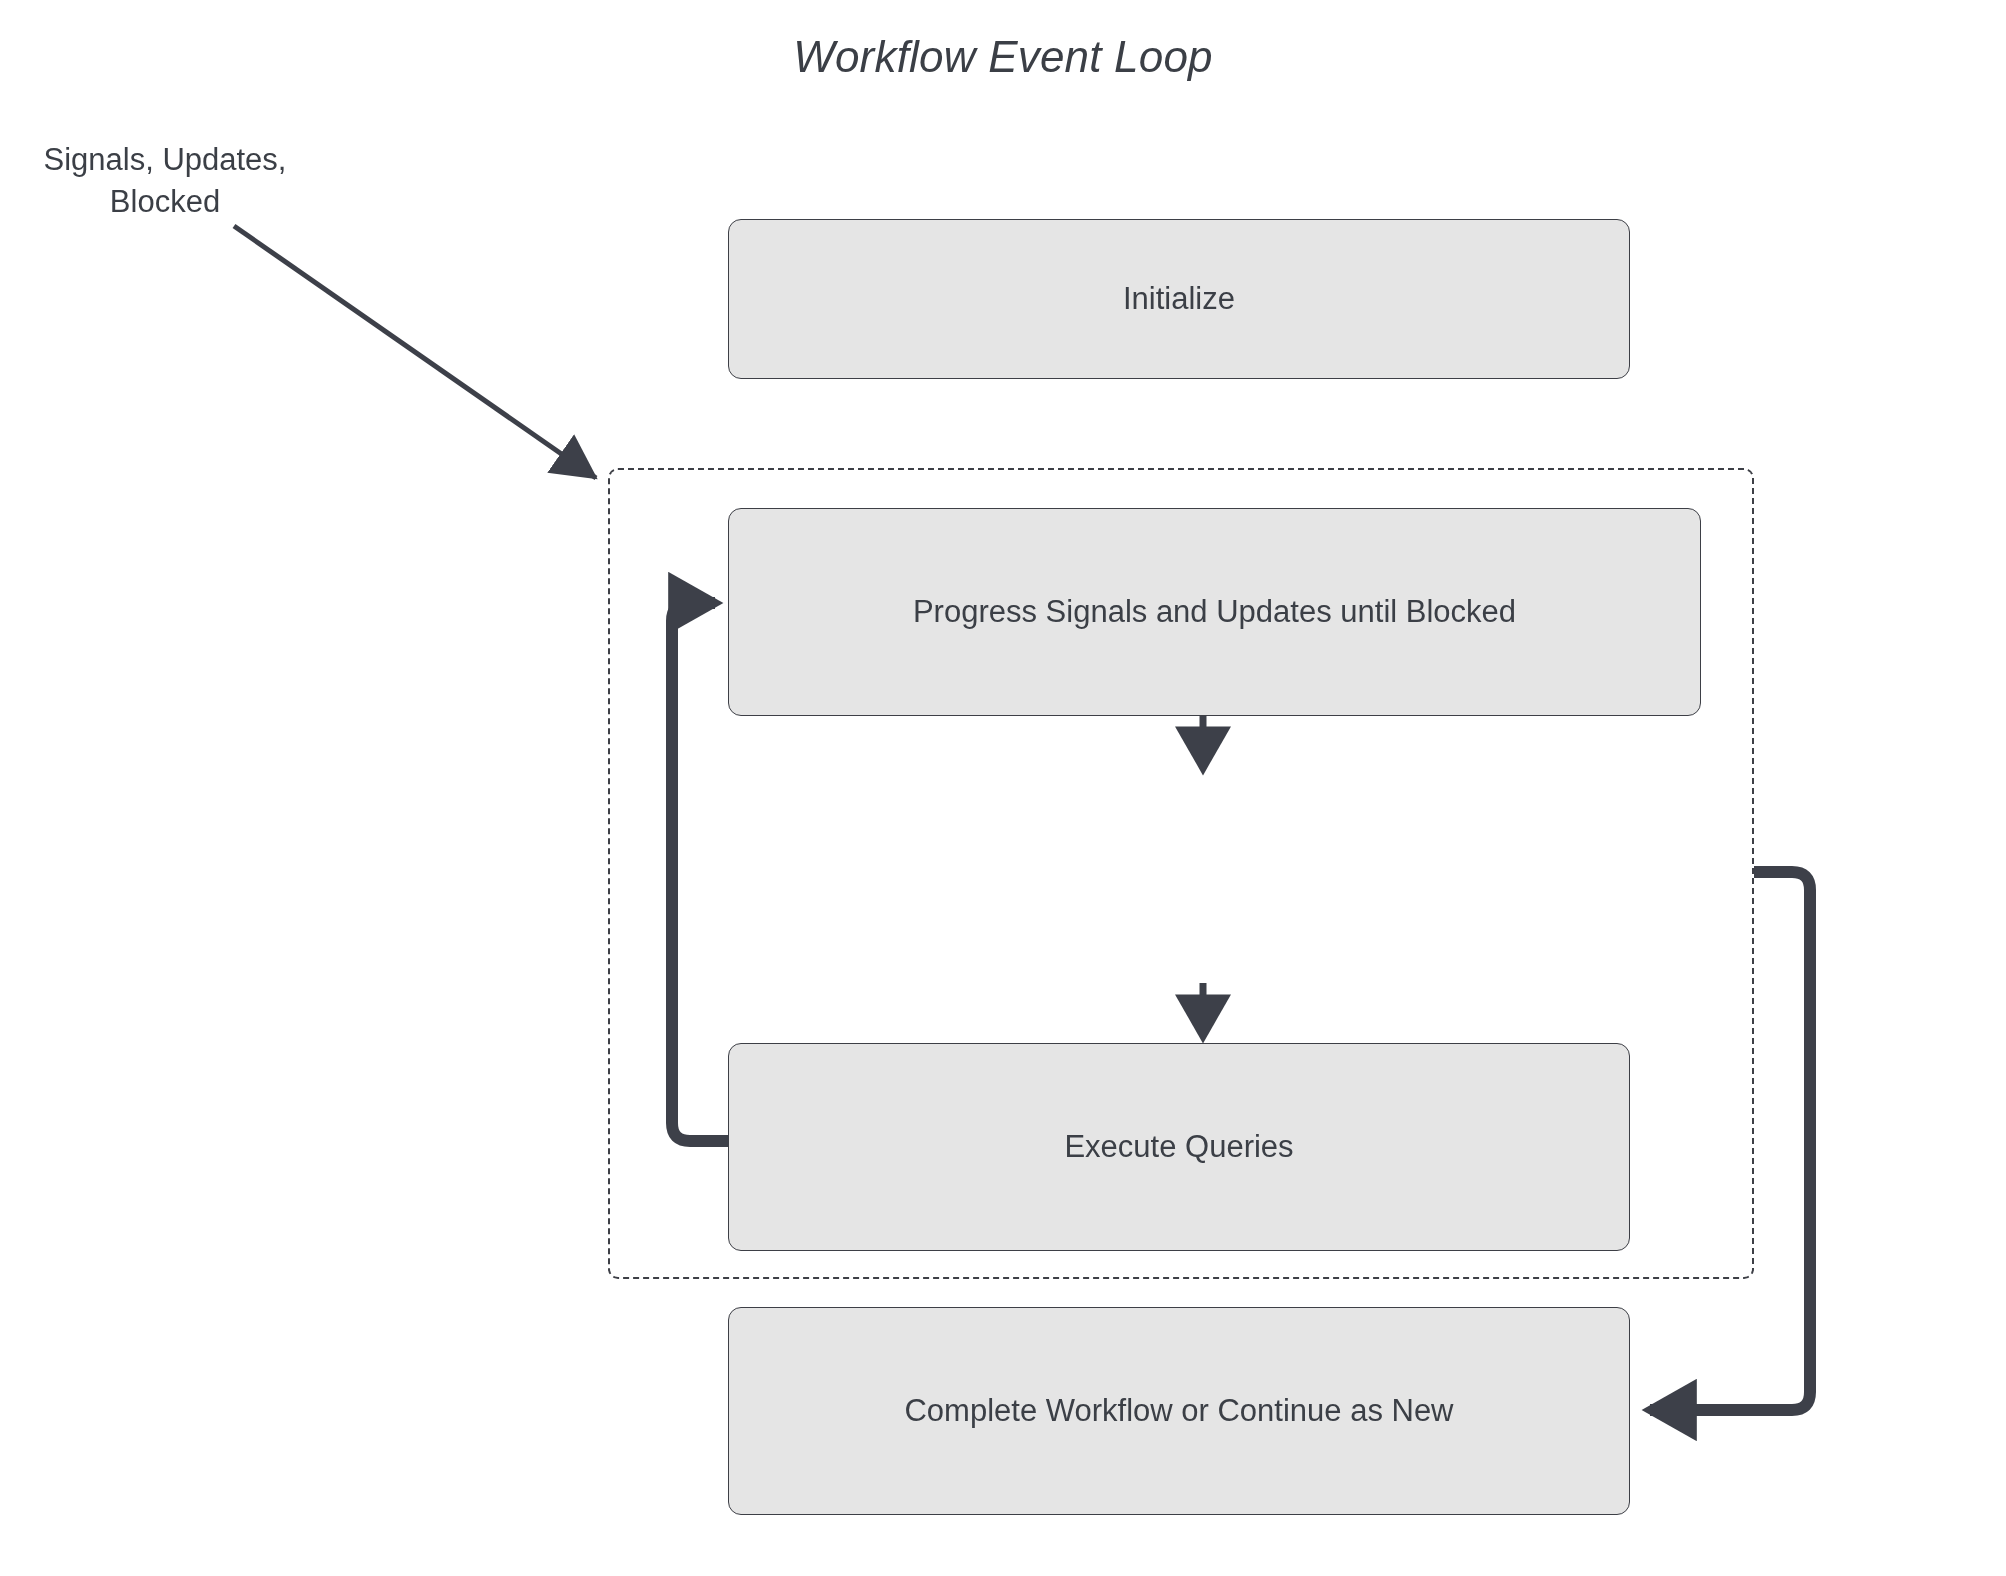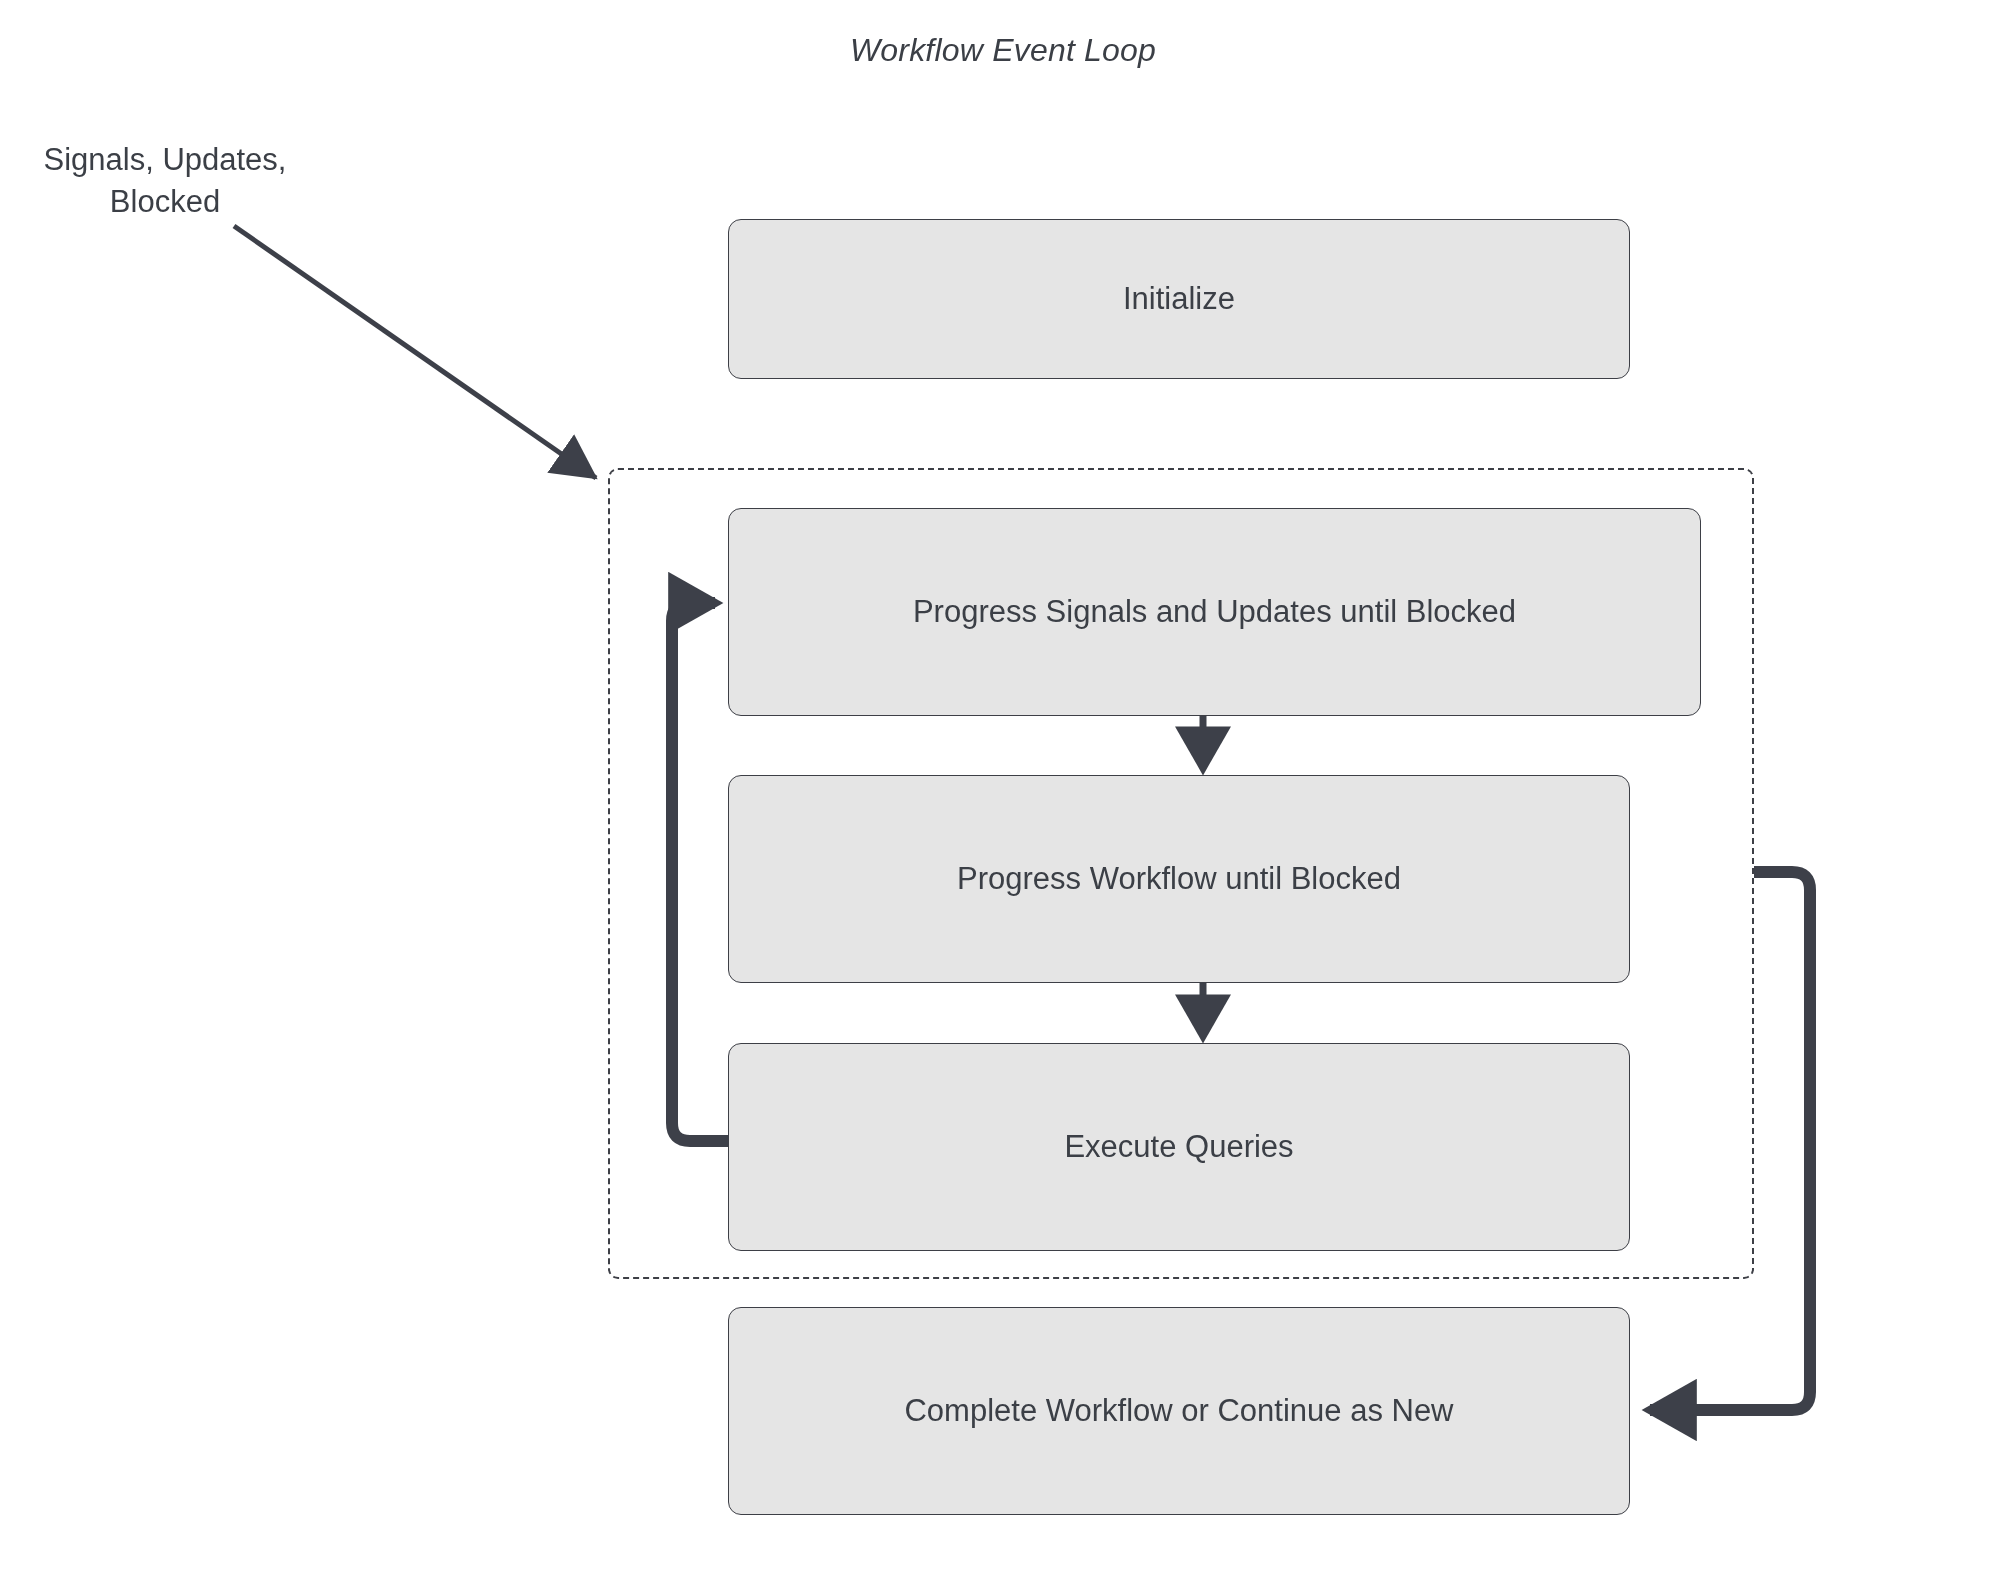--- a/index.html
+++ b/index.html
@@ -23,21 +23,21 @@
     height: 1576px;
     pointer-events: none;
   }
   .diagram-title {
     position: absolute;
     left: 0;
     top: 32px;
     width: 2006px;
     text-align: center;
     font-style: italic;
-    font-size: 32px;
+    font-size: 44px;
     color: #3b3f46;
     letter-spacing: 0.2px;
   }
   .side-label {
     position: absolute;
     left: 20px;
     top: 139px;
     width: 290px;
     text-align: center;
     font-size: 31px;
@@ -118,23 +118,20 @@
   <div class="loop-container"></div>
 
   <div class="node" id="node-initialize">
     <span class="node-label">Initialize</span>
   </div>
 
   <div class="node" id="node-progress-signals">
     <span class="node-label">Progress Signals and Updates until Blocked</span>
   </div>
 
-  <div class="node" id="node-progress-workflow">
-    <span class="node-label">Progress Workflow until Blocked</span>
-  </div>
 
   <div class="node" id="node-execute-queries">
     <span class="node-label">Execute Queries</span>
   </div>
 
   <div class="node" id="node-complete-workflow">
     <span class="node-label">Complete Workflow or Continue as New</span>
   </div>
 
 </div>

